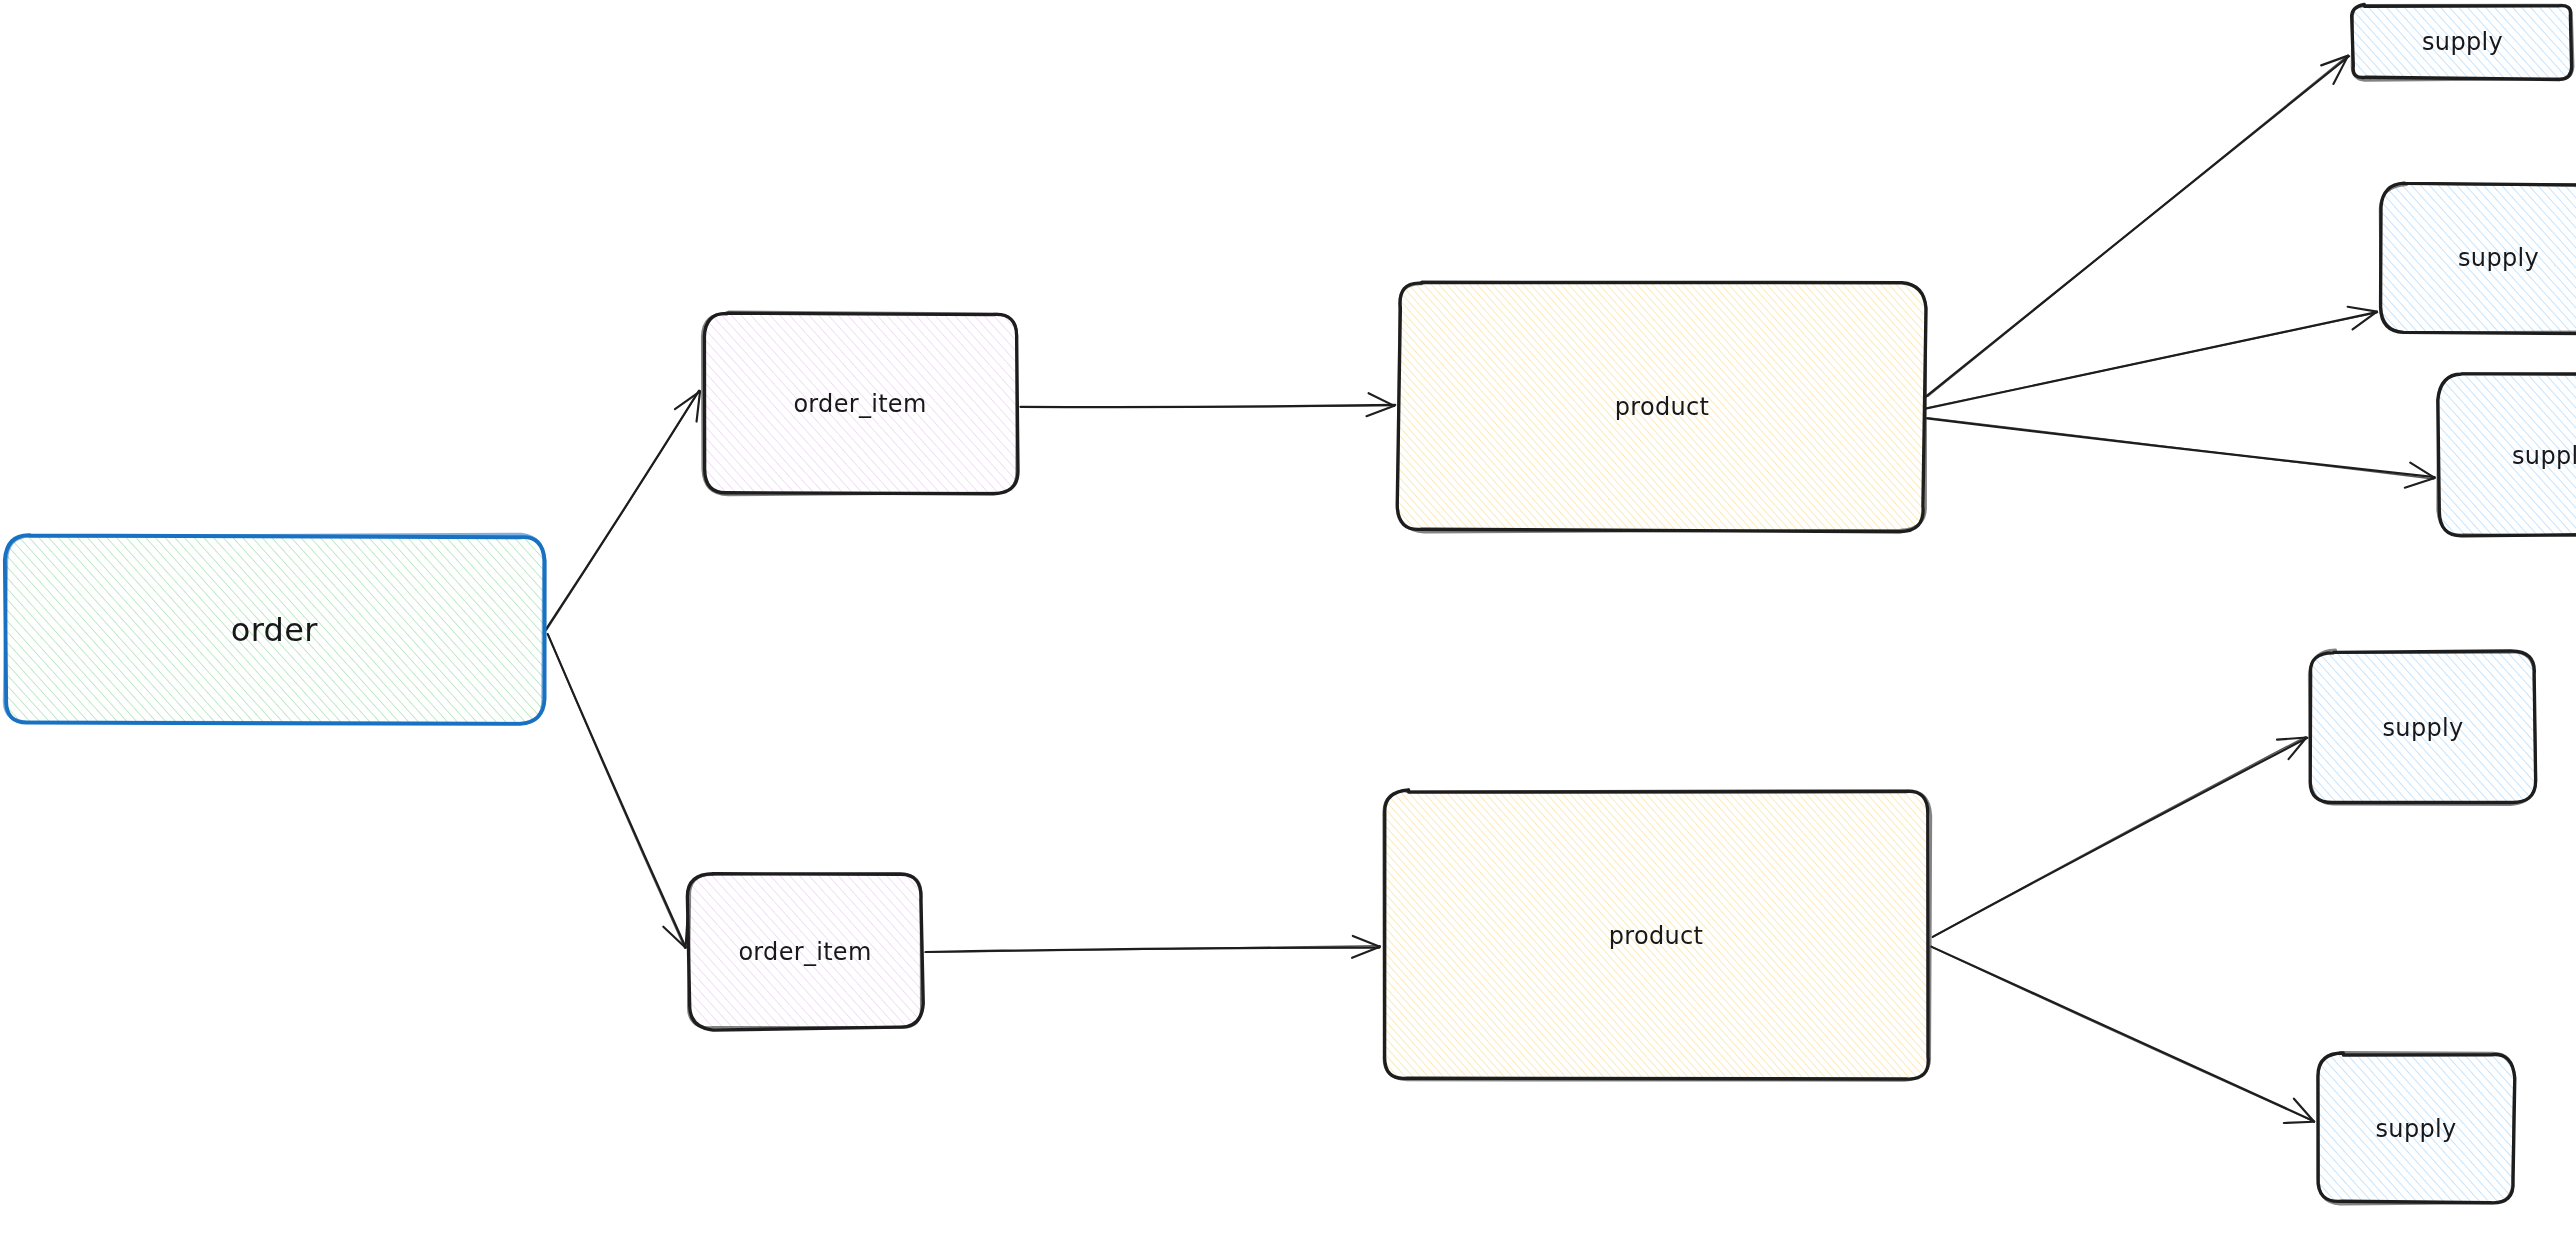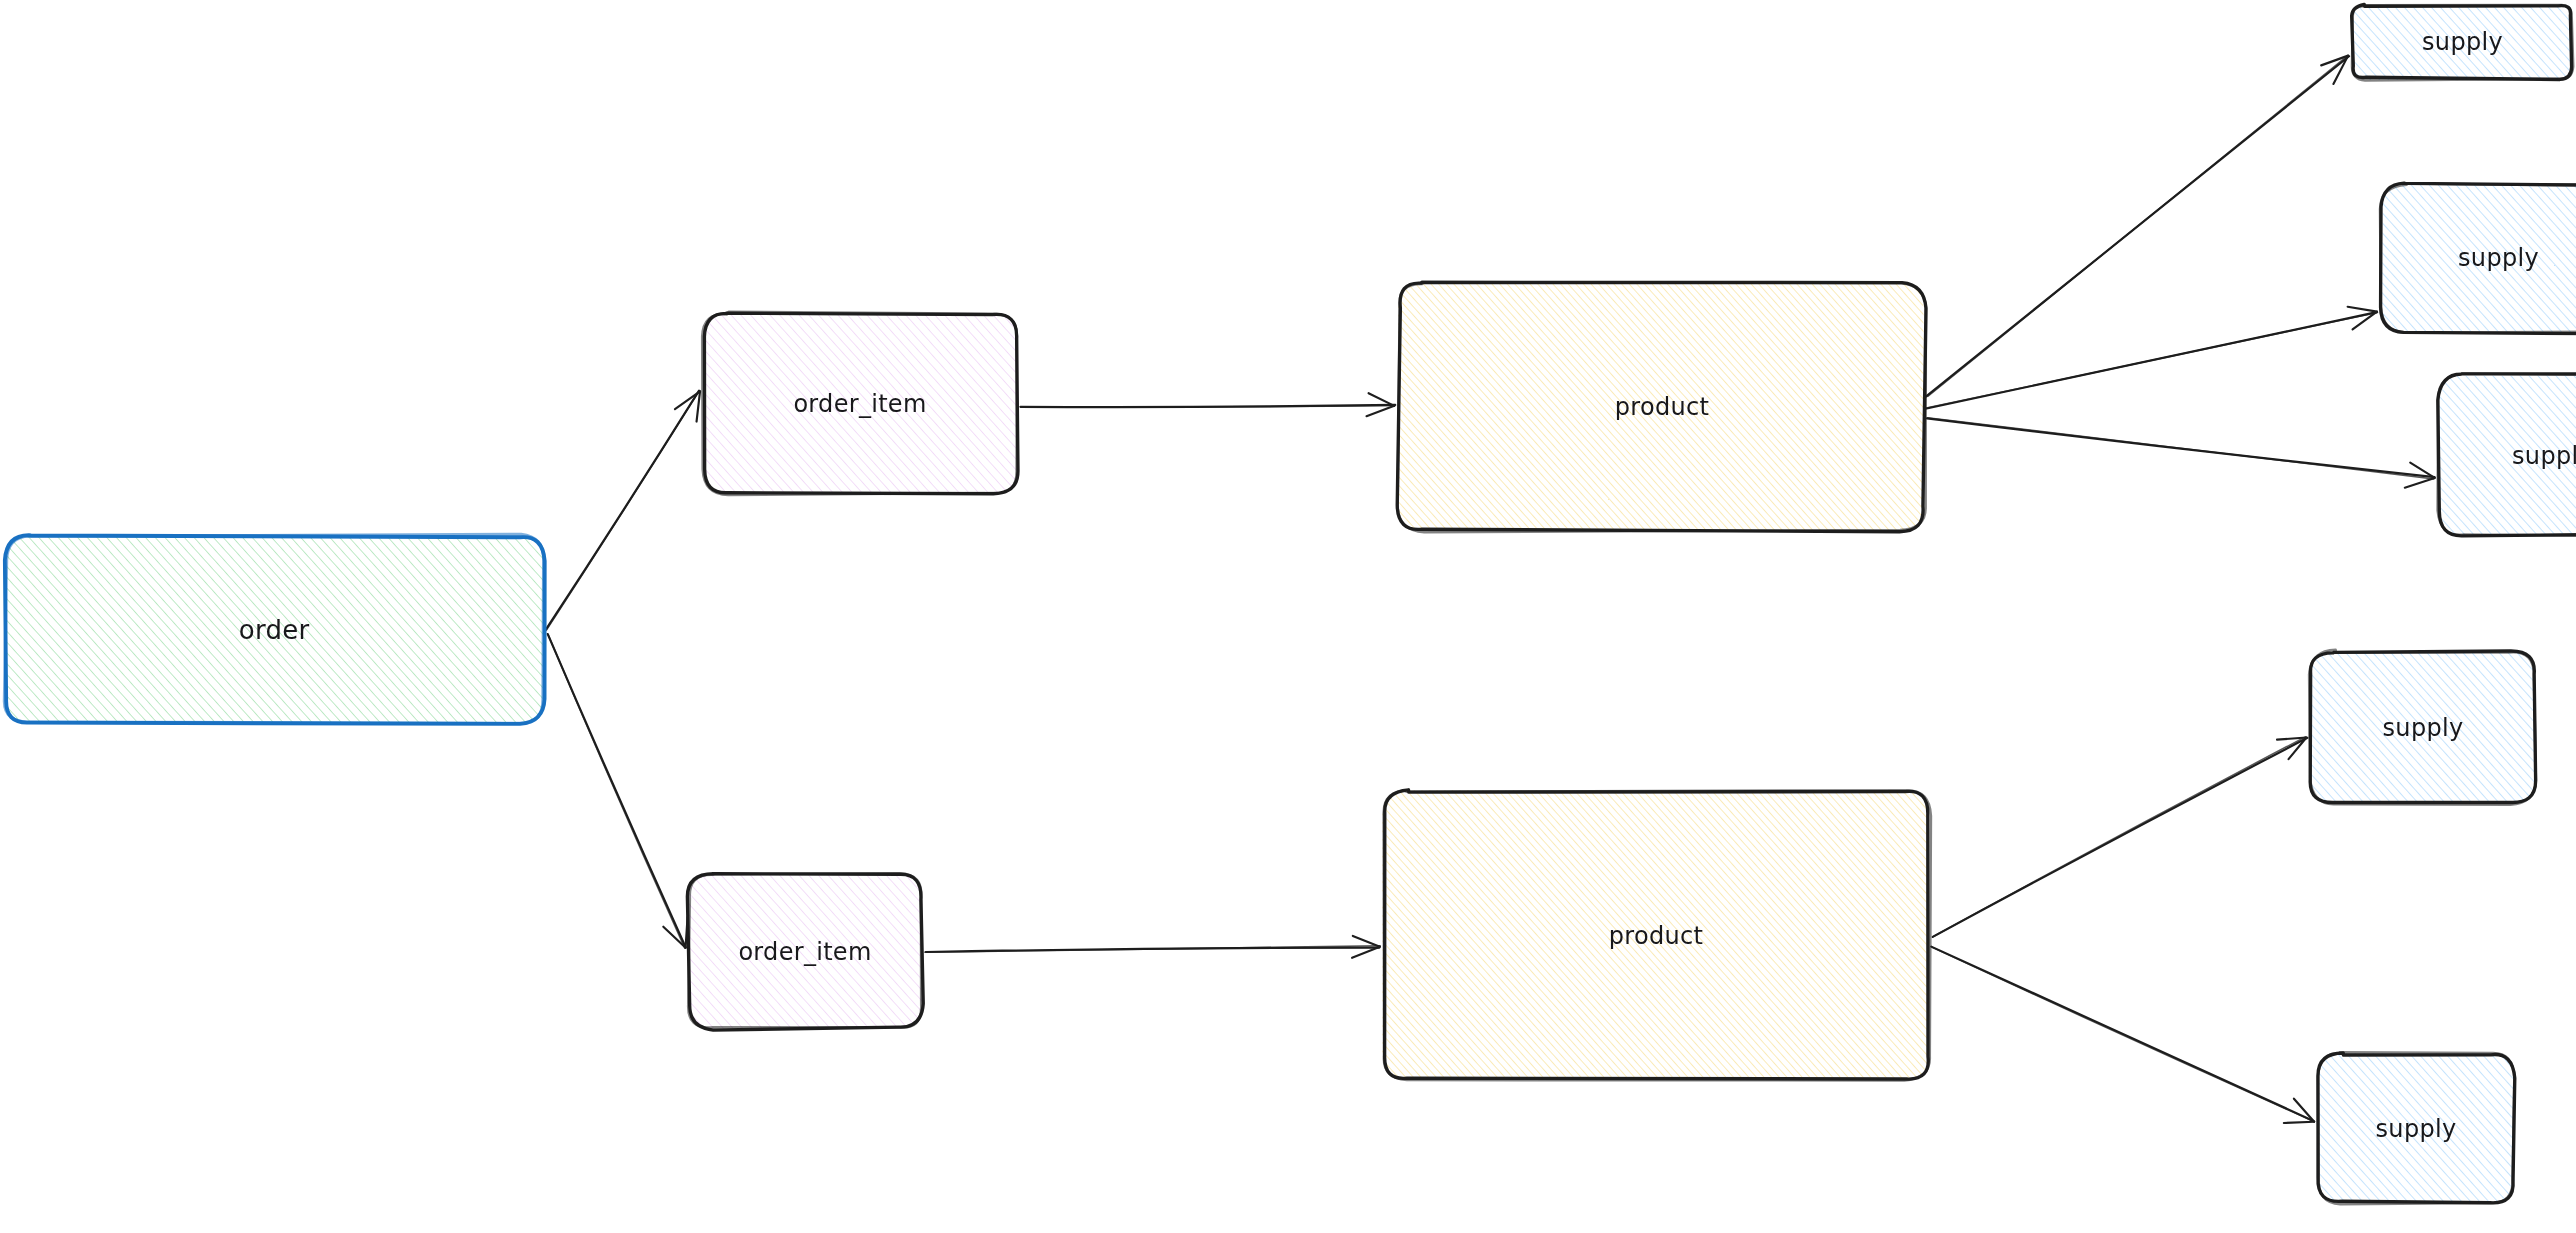--- a/index.html
+++ b/index.html
@@ -143,21 +143,21 @@
           <path d="M 4530.61705513141 1266.5658840202568 L 4873.303467179604 1264.060578538133 Q 4923.2853260071415 1263.640221787449 4919.182846452009 1309.158231735955 L 4922.068587317629 1515.8072511220385 Q 4922.037017395644 1560.829490425172 4871.185515547071 1557.876922190784 L 4531.952789046407 1558.1425575263531 Q 4482.627481282236 1560.171420456642 4484.374138928752 1515.1997855207883 L 4485.156396772133 1307.8904997826976 Q 4482.326673615317 1267.8683945446594 4528.485378837998 1267.6759613184613 Z" fill="none" stroke="#1e1e1e" stroke-width="6.50" stroke-linecap="round" stroke-linejoin="round" opacity="1"></path>
           <path d="M 4534.230060151326 1267.248885920294 L 4871.607607841961 1266.867672743866 Q 4920.020355559988 1262.809834814635 4918.65985123015 1313.0441046740134 L 4922.55202818194 1514.9822920819663 Q 4920.840627576896 1559.8923605934215 4872.986142254987 1562.4905699757348 L 4529.735886670153 1561.6091956161936 Q 4487.082878401448 1559.86215353164 4484.418963147523 1510.7356253624594 L 4482.212939916836 1309.3832202979286 Q 4486.2412874004995 1262.8927607542337 4533.770189776909 1261.7923195362987 Z" fill="none" stroke="#1e1e1e" stroke-width="4.90" stroke-linecap="round" stroke-linejoin="round" opacity="0.55"></path>
         </g>
         <g>
           <path d="M 4545.029370185001 2044.460331488429 L 4835.7815528409465 2045.3176293861668 Q 4877.801437711716 2045.1962134109792 4880.657733966251 2088.843588876931 L 4881.777653302614 2288.315656948609 Q 4881.807071973759 2333.5965048793687 4836.090980948829 2335.4385608208545 L 4543.916850805524 2334.6198929675948 Q 4499.273930931778 2335.736328698572 4497.896278953597 2289.4175757612184 L 4498.507429695459 2088.541014421052 Q 4499.523117948381 2043.285933709371 4543.900478804345 2043.7364129547666 Z" fill="url(#hatch-supply)" stroke="none"></path>
           <path d="M 4548.875064531097 2048.3940046342063 L 4835.156016351727 2048.065293696553 Q 4877.226524162585 2042.4506454590944 4881.5636009001 2093.205889227803 L 4878.175509358186 2292.1889086871356 Q 4881.586879970965 2338.3829193623656 4833.490762902466 2335.2718084352427 L 4546.122958948055 2332.27180233033 Q 4497.000418865867 2336.264292886045 4499.49889383451 2286.5290272715174 L 4499.46806441679 2088.4964952951746 Q 4499.22981821421 2044.8087383285206 4548.489430621215 2044.448562241927 Z" fill="none" stroke="#1e1e1e" stroke-width="6.50" stroke-linecap="round" stroke-linejoin="round" opacity="1"></path>
           <path d="M 4542.234143447892 2042.8480420937985 L 4836.067121126627 2044.4908508314243 Q 4878.212154389178 2042.523695576621 4880.6658098001335 2091.228983594863 L 4877.31613531146 2289.7111806052326 Q 4879.515202762054 2337.094615414317 4833.287410784833 2335.865094616015 L 4542.5483547689155 2337.9874813705624 Q 4497.686893272906 2335.7812690873543 4500.994153930803 2286.4597165586706 L 4498.835633243171 2090.9195784586104 Q 4503.139217665856 2042.0855551721927 4543.953726685864 2045.312881900609 Z" fill="none" stroke="#1e1e1e" stroke-width="4.90" stroke-linecap="round" stroke-linejoin="round" opacity="0.55"></path>
         </g>
       </g>
   </svg>
-<div class="node-label" style="left: 5.2px; top: 536px; width: 538px; height: 188px; font-size: 26px;">order</div>
+<div class="node-label" style="left: 5.2px; top: 536px; width: 538px; height: 188px; font-size: 32px;">order</div>
     <div class="node-label" style="left: 703px; top: 313px; width: 314px; height: 181px; font-size: 24px;">order_item</div>
     <div class="node-label" style="left: 688px; top: 874px; width: 234px; height: 155px; font-size: 24px;">order_item</div>
     <div class="node-label" style="left: 1399px; top: 283px; width: 526px; height: 247px; font-size: 24px;">product</div>
     <div class="node-label" style="left: 1383px; top: 791px; width: 546px; height: 289px; font-size: 24px;">product</div>
     <div class="node-label" style="left: 2353px; top: 5.2px; width: 219px; height: 74px; font-size: 24px;">supply</div>
     <div class="node-label" style="left: 2382px; top: 184px; width: 233px; height: 148px; font-size: 24px;">supply</div>
     <div class="node-label" style="left: 2439px; top: 375px; width: 227px; height: 161px; font-size: 24px;">supply</div>
     <div class="node-label" style="left: 2311px; top: 652px; width: 224px; height: 152px; font-size: 24px;">supply</div>
     <div class="node-label" style="left: 2318px; top: 1054px; width: 196px; height: 149px; font-size: 24px;">supply</div>
   </div>

